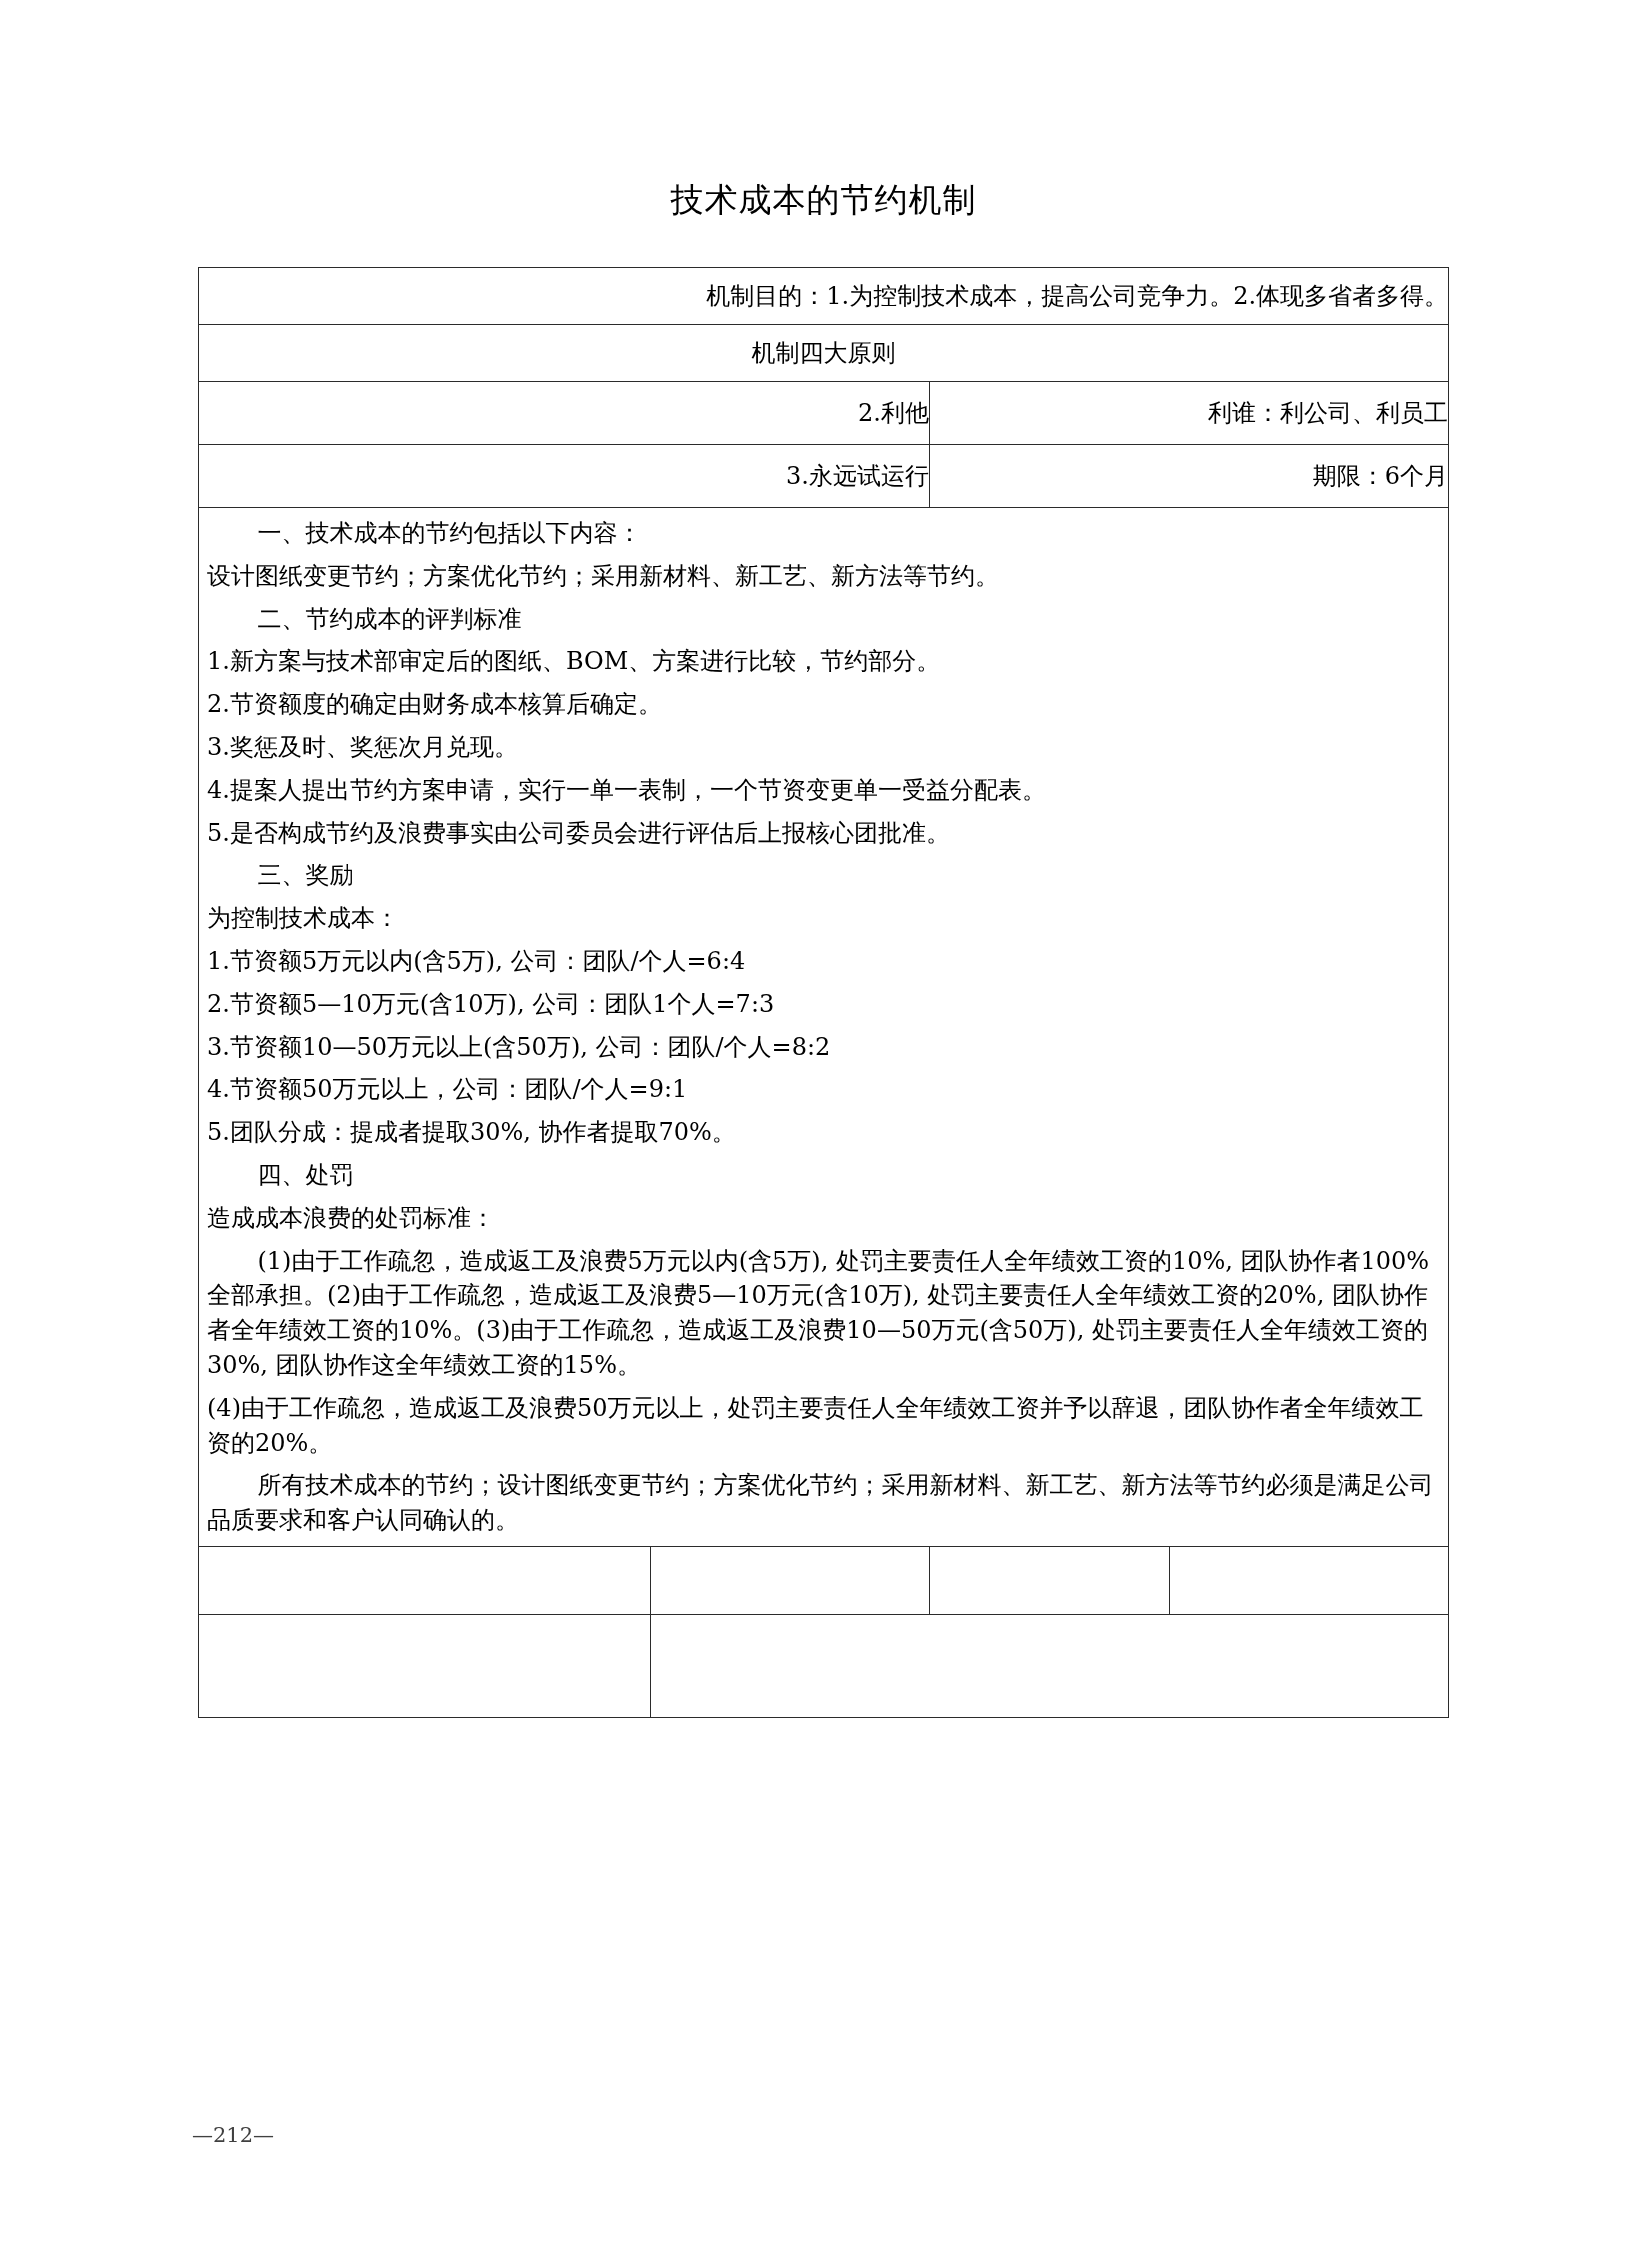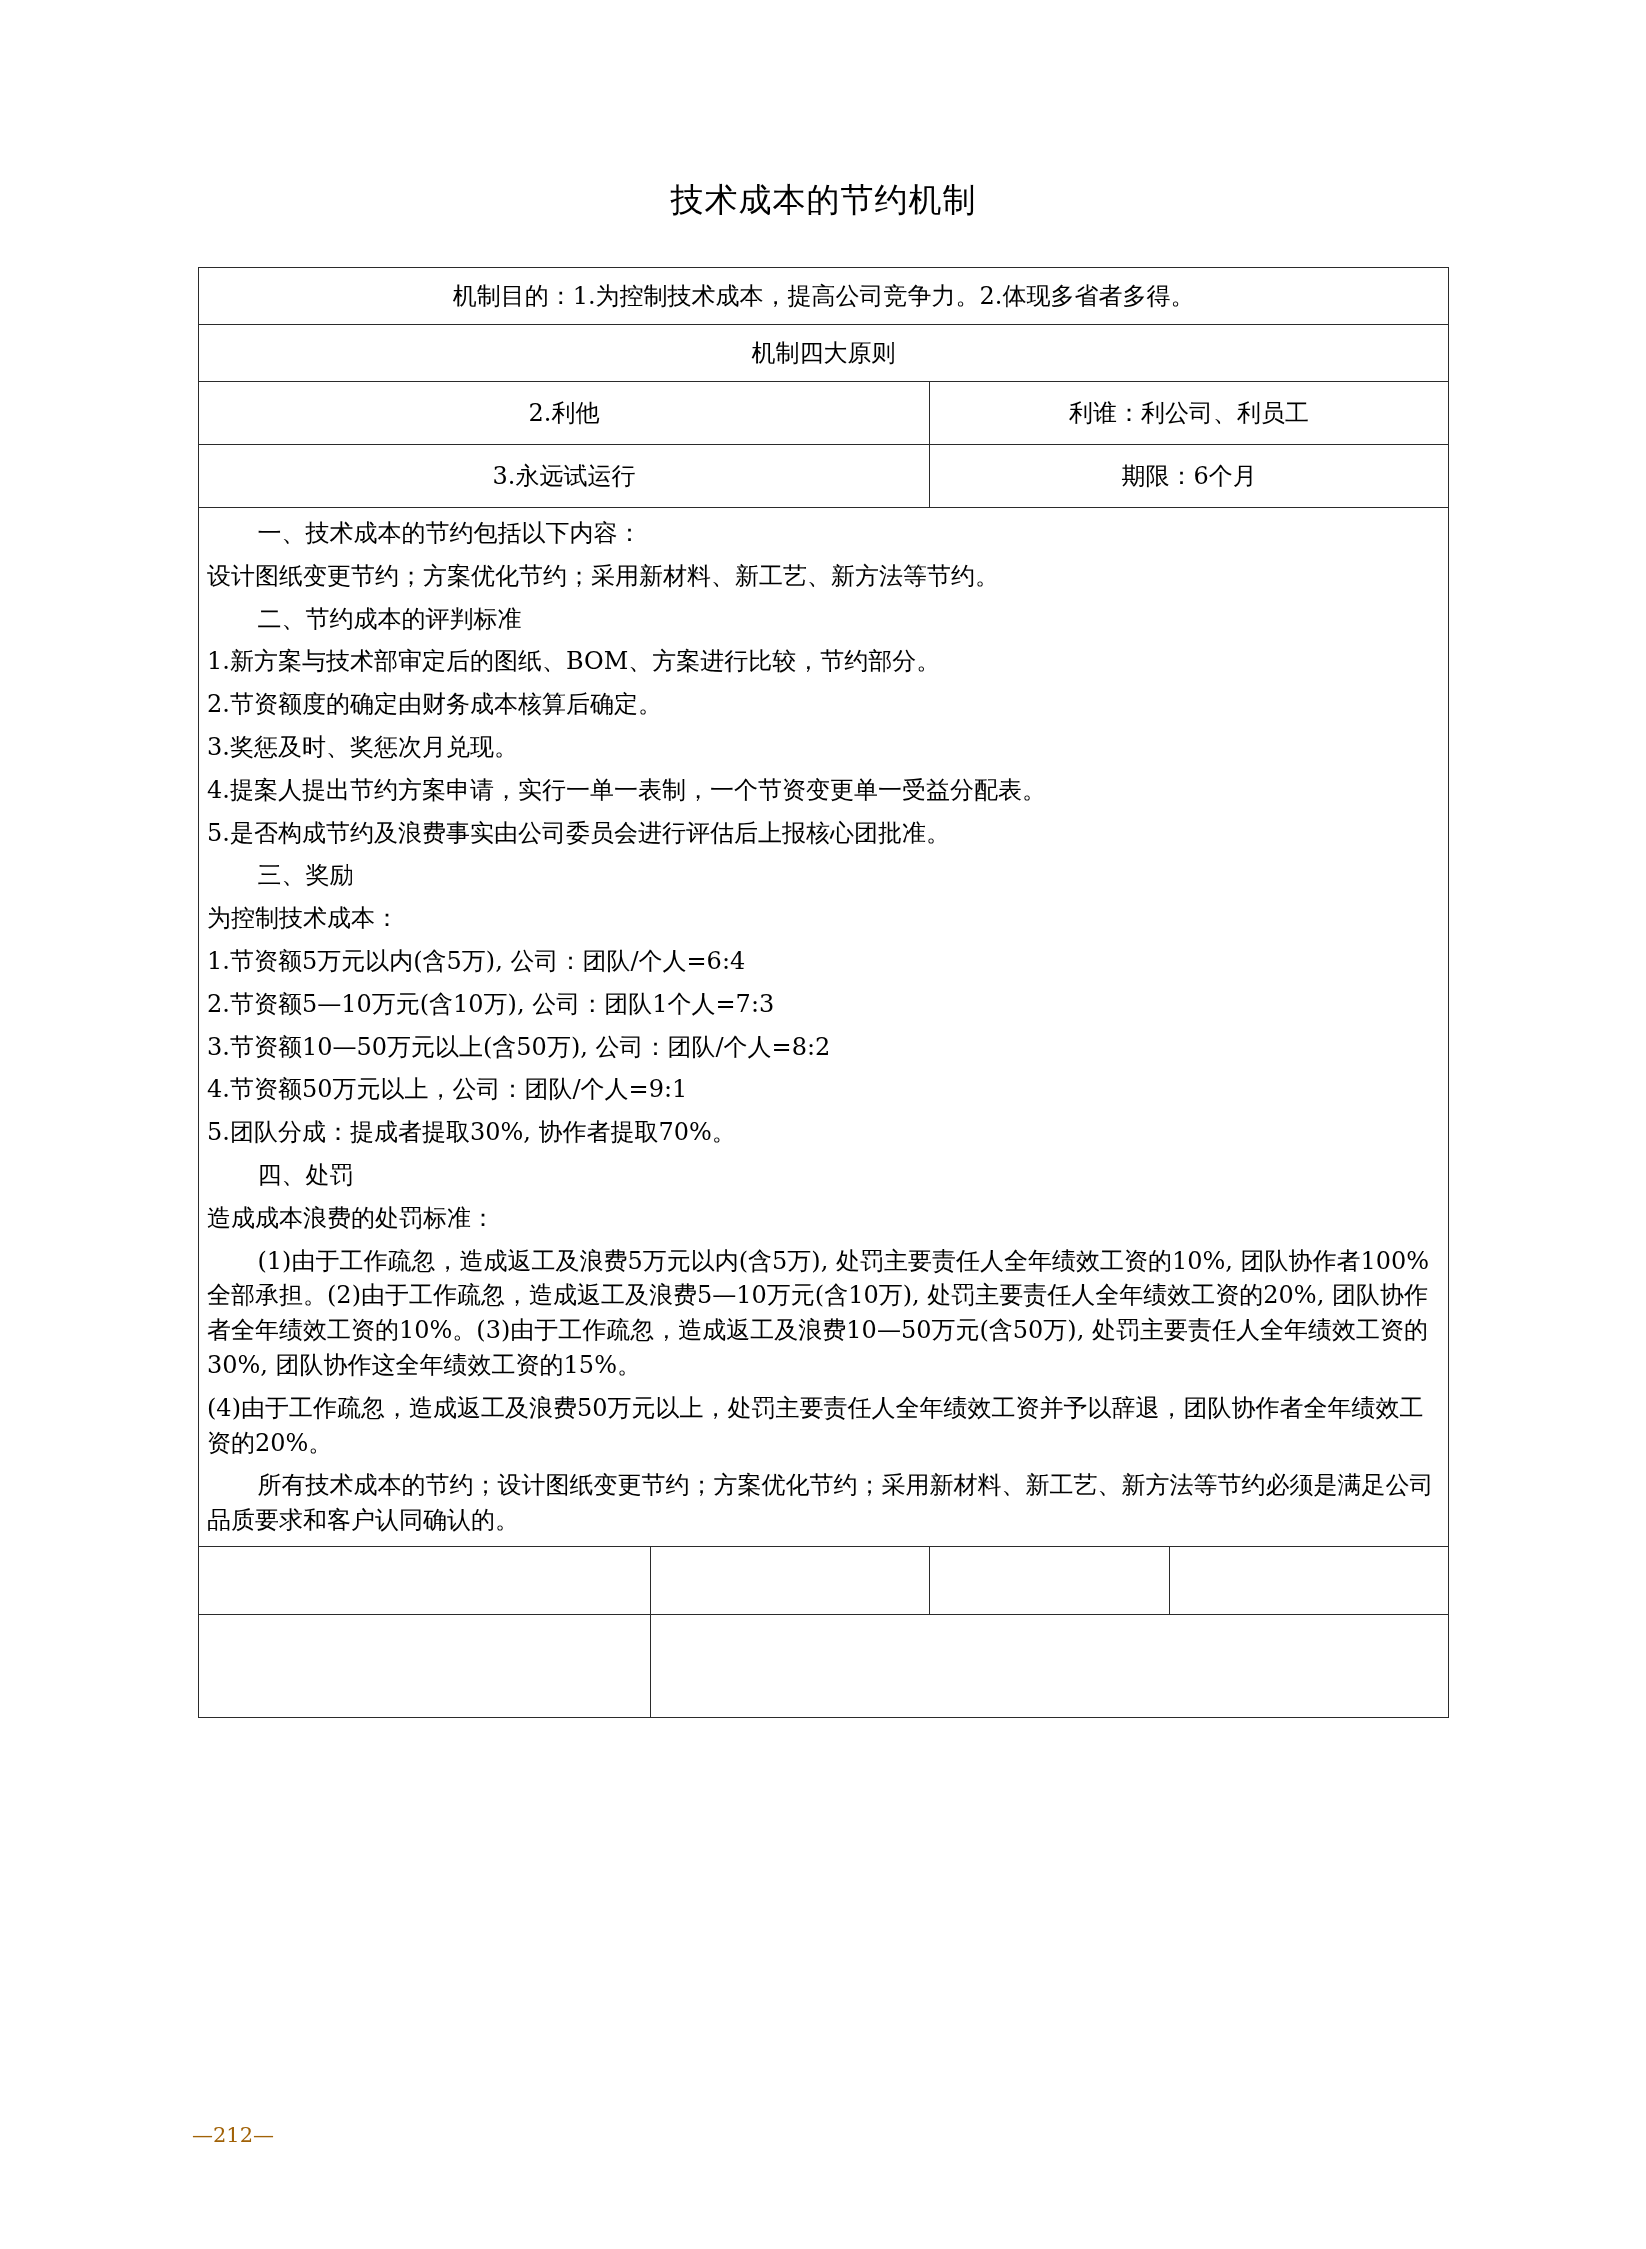--- a/index.html
+++ b/index.html
@@ -49,21 +49,21 @@
     padding: 0;
   }
   .cell-pad {
     padding: 13.4px 13.4px 13.4px 17.3px;
   }
   .row-purpose td { height: 56px; }
   .row-h   td { height: 56px; }
   .row-p   td { height: 62px; }
 
   .center { text-align: center; }
-  .left { text-align: center; }
+  .left { text-align: right; }
 
   .body-cell {
     padding: 19px 21px 25px 21px;
     font-size: 24.5px;
     line-height: 1.62;
     vertical-align: top;
   }
   .body-cell p {
     margin: 8px;
     white-space: pre-wrap;
@@ -79,21 +79,21 @@
   .artifact {
     position: absolute;
     background: #3a3a3a;
     height: 1.9px;
   }
   .page-number {
     position: absolute;
     left: 192px;
     top: 2123px;
     font-size: 21px;
-    color: #a16207;
+    color: #404040;
     font-family: "DejaVu Serif", "Liberation Serif", serif;
   }
 </style>
 </head>
 <body>
 
 <div class="page">
 
   <div class="doc-title">技术成本的节约机制</div>
 

